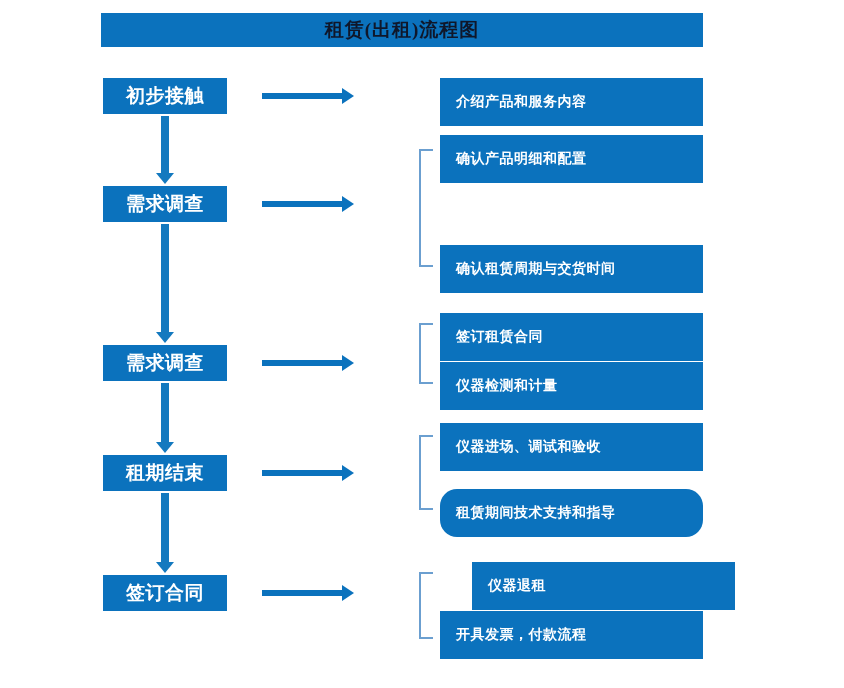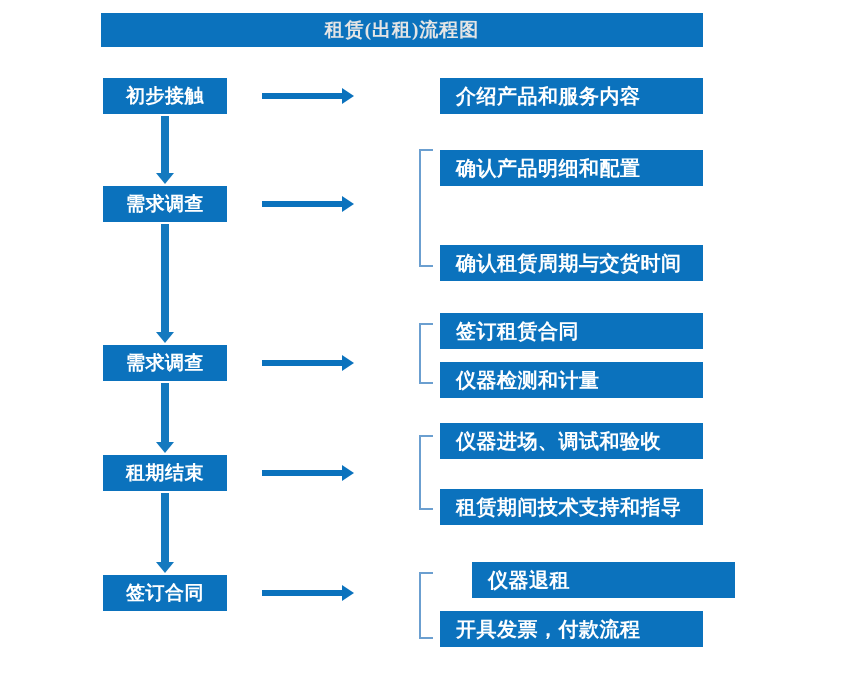--- a/index.html
+++ b/index.html
@@ -28,38 +28,38 @@
     letter-spacing: 0.5px;
     white-space: nowrap;
   }
   .title-bar {
     position: absolute;
     left: 101px;
     top: 13px;
     width: 602px;
     height: 34px;
     background: #0b72bd;
-    color: #e5e5e5;
+    color: #0f172a;
     font-weight: bold;
     font-size: 19px;
     display: flex;
     align-items: center;
     justify-content: center;
     letter-spacing: 1px;
   }
   .stage-box {
     width: 124px;
     height: 36px;
     font-size: 19px;
     justify-content: center;
   }
   .detail-box {
     width: 263px;
-    height: 36px;
-    font-size: 20px;
+    height: 48px;
+    font-size: 14px;
     justify-content: flex-start;
     padding-left: 16px;
   }
   
   .h-arrow {
     position: absolute;
     height: 16px;
   }
   .h-arrow .shaft {
     position: absolute;
@@ -167,36 +167,36 @@
 
   <div class="h-arrow" style="left:262px; top:585px; width:92px;">
     <div class="shaft" style="width:80px;"></div>
     <div class="head" style="left:80px;"></div>
   </div>
 
   <div class="box detail-box" style="left:440px; top:78px;">介绍产品和服务内容</div>
 
   <div class="bracket" style="left:419px; top:149px; height:118px;"></div>
 
-  <div class="box detail-box" style="left:440px; top:135px;margin-top:15px;">确认产品明细和配置</div>
+  <div class="box detail-box" style="left:440px; top:135px;">确认产品明细和配置</div>
 
 
   <div class="box detail-box" style="left:440px; top:245px;">确认租赁周期与交货时间</div>
 
   <div class="bracket" style="left:419px; top:323px; height:61px;"></div>
 
   <div class="box detail-box" style="left:440px; top:313px;">签订租赁合同</div>
 
   <div class="box detail-box" style="left:440px; top:362px;">仪器检测和计量</div>
 
   <div class="bracket" style="left:419px; top:435px; height:75px;"></div>
 
   <div class="box detail-box" style="left:440px; top:423px;">仪器进场、调试和验收</div>
 
-  <div class="box detail-box" style="left:440px; top:489px;">租赁期间技术支持和指导</div>
+  <div class="box detail-box" style="left:440px; top:489px;border-radius:17px;">租赁期间技术支持和指导</div>
 
   <div class="bracket" style="left:419px; top:572px; height:67px;"></div>
 
   <div class="box detail-box" style="left:440px; top:562px;margin-left:32px;">仪器退租</div>
 
   <div class="box detail-box" style="left:440px; top:611px;">开具发票，付款流程</div>
 
 </div>
 
 </body></html>

